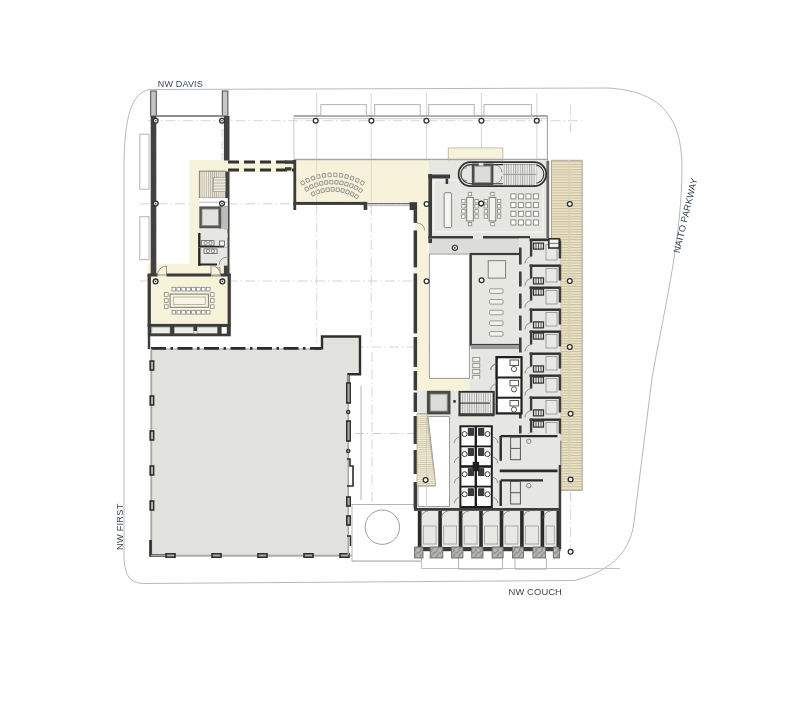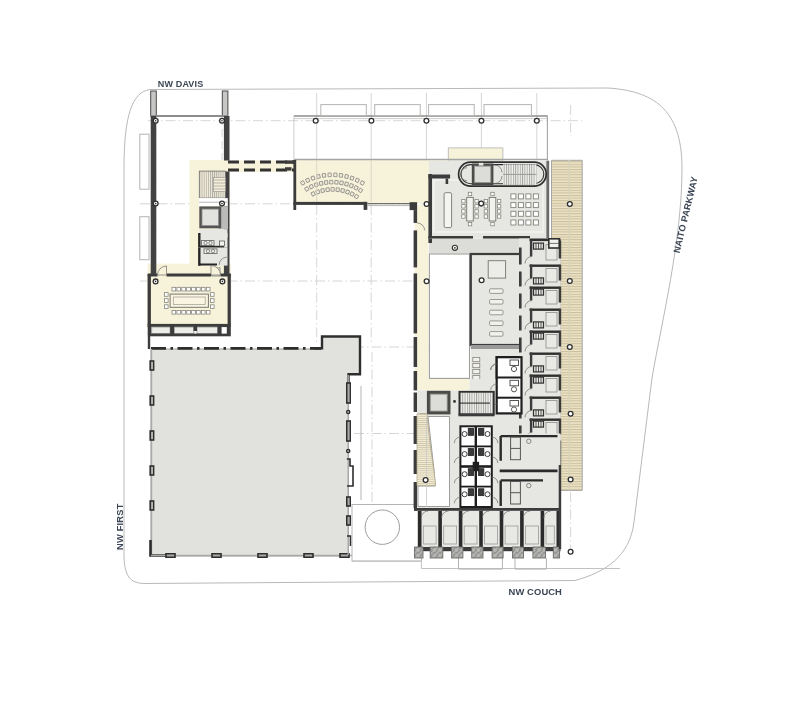--- a/index.html
+++ b/index.html
@@ -1,16 +1,16 @@
 <!DOCTYPE html>
 <html><head>
 <meta charset="utf-8">
 <style>
 html,body{margin:0;padding:0;background:#ffffff;}
-#plan{width:796px;height:696px;position:relative;font-family:"Liberation Sans",sans-serif;font-weight:bold;}
+#plan{width:796px;height:696px;position:relative;font-family:"Liberation Sans",sans-serif;}
 text{font-family:"Liberation Sans",sans-serif;fill:#3b4654;}
 </style>
 </head>
 <body>
 <div id="plan">
 <svg width="796" height="711" viewBox="0 0 796 711">
 <defs>
 <pattern id="deckh" width="4" height="2.6" patternUnits="userSpaceOnUse">
 <rect width="4" height="2.6" fill="#ede5c9"></rect>
 <line x1="0" y1="0.6" x2="4" y2="0.6" stroke="#bcae85" stroke-width="0.8"></line>

